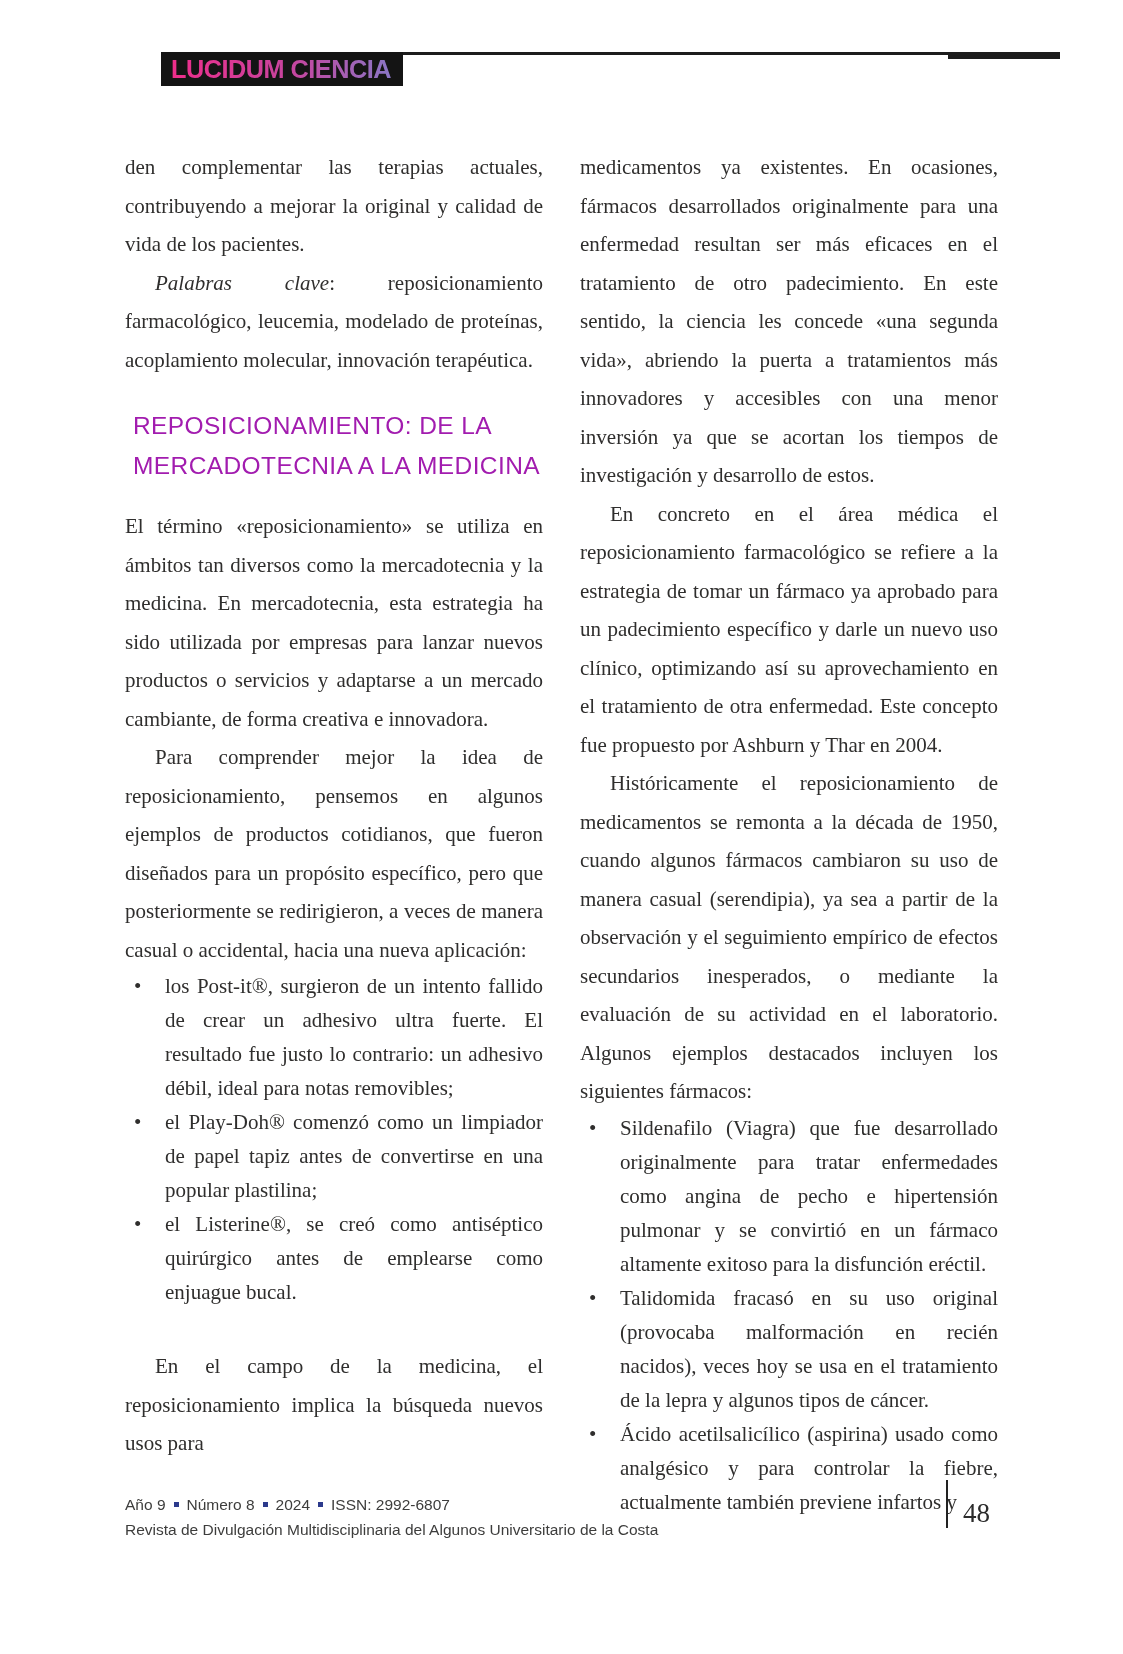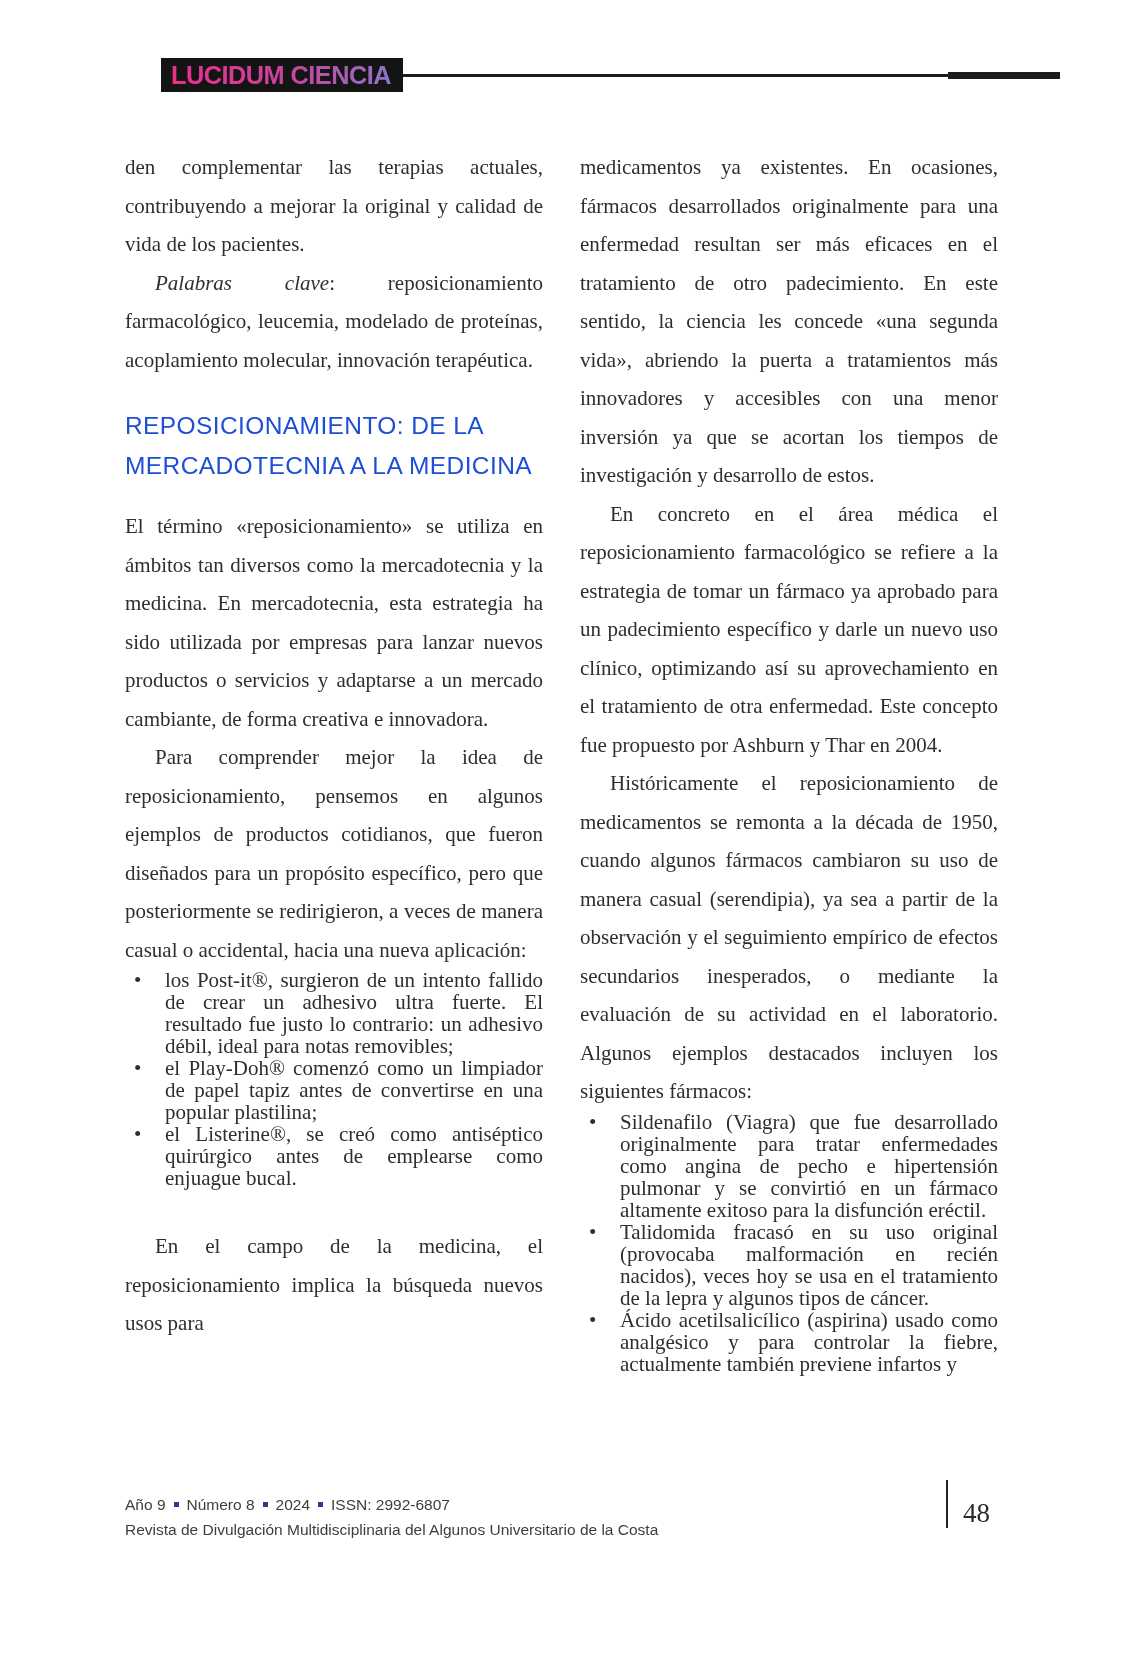--- a/index.html
+++ b/index.html
@@ -8,22 +8,22 @@
     position:relative;
     width:1123px; height:1654px;
     background:#ffffff;
     overflow:hidden;
     font-family:"Liberation Serif", serif;
     color:#2f2e2d;
   }
 
   
   .masthead {
-    position:absolute; top:58px; left:125px; width:935px;
-    display:flex; align-items:center;padding-left:36px;
+    position:absolute; top:52px; left:125px; width:935px;
+    display:flex; align-items:flex-start;padding-left:36px;
   }
   .logo-box { background:#141414; height:34px; display:flex; align-items:center; padding:0 10px; }
   .logo-box svg { display:block; }
   .rule-thin { flex:1; height:3px; background:#1c1c1c; }
   .rule-thick { width:112px; height:7px; background:#1c1c1c; }
 
   
   .columns {
     position:absolute; top:148px; left:125px; width:873px;
     display:flex; gap:37px;
@@ -36,29 +36,29 @@
   }
   .col p.indent { text-indent:30px; }
   .col p.gap-top { margin-top:38px; }
   .col em { font-style:italic; }
 
   h2.section-heading {
     font-family:"Liberation Sans", sans-serif;
     font-weight:400;
     font-size:24.5px; line-height:40px;
     letter-spacing:0.4px;
-    color:#1d4ed8;
-    margin:27px 0 21px 0;
+    color:#a21caf;
+    margin:27px 0 21px 8px;
   }
 
   ul.plain { list-style:none; }
   ul.plain li {
     position:relative;
     padding-left:40px;
-    font-size:21px; line-height:22px;
+    font-size:21px; line-height:34px;
     text-align:justify;
     hyphens:auto; -webkit-hyphens:auto;
   }
   ul.plain li::before {
     content:"\2022";
     position:absolute; left:9px; top:0;
     font-size:21px;
   }
 
   

